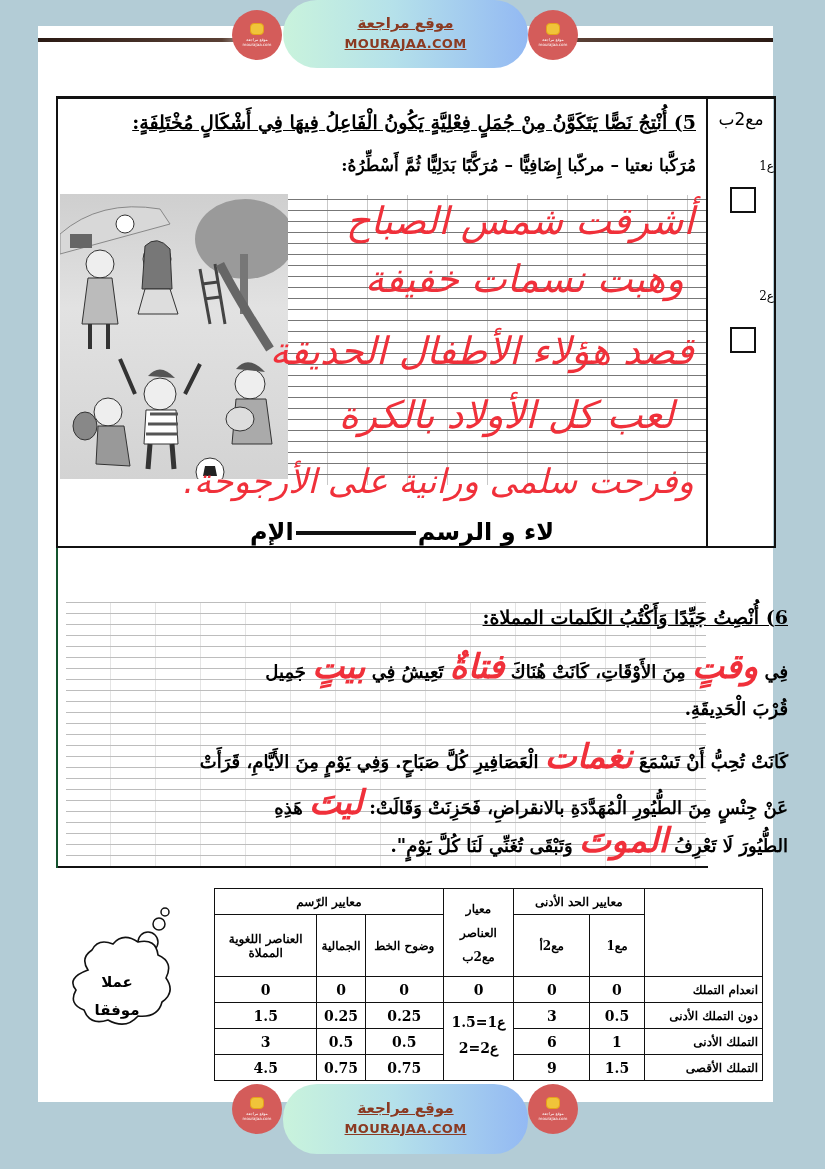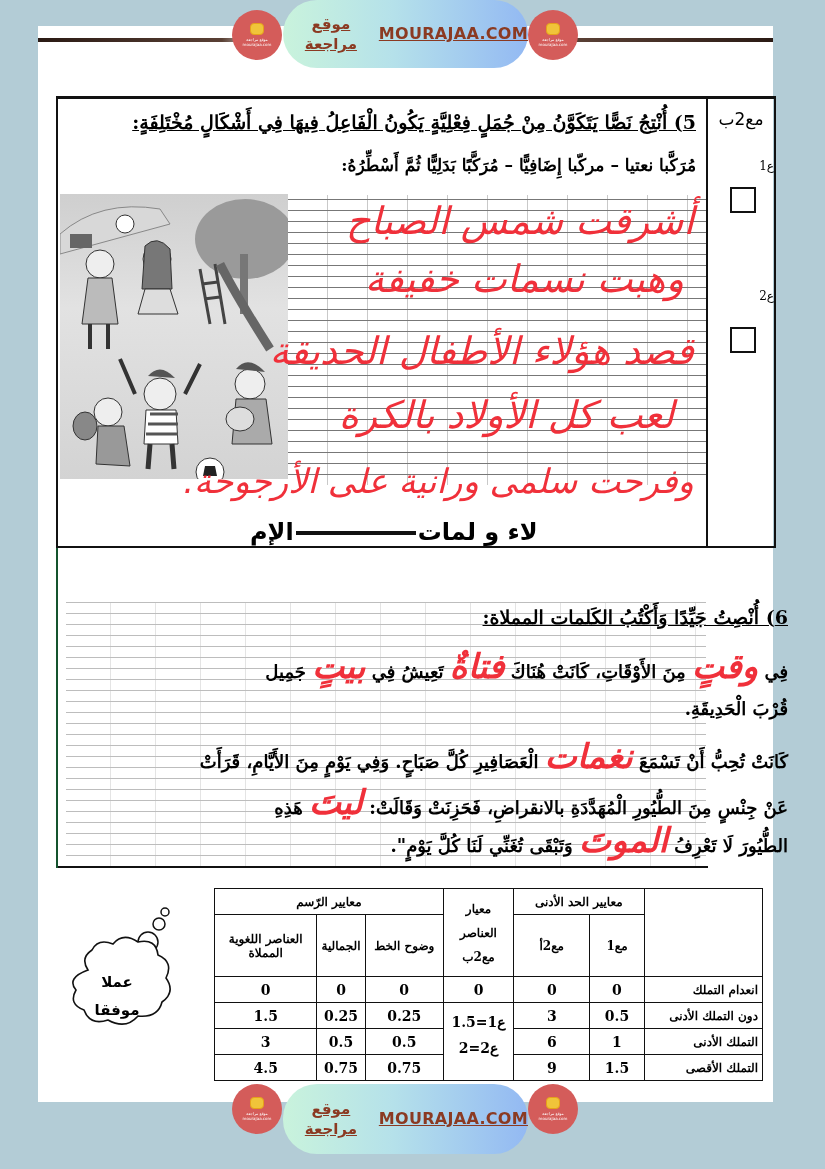--- a/index.html
+++ b/index.html
@@ -18,25 +18,25 @@
     background: linear-gradient(90deg,#2a1a14,#5a4035 80%,rgba(90,64,53,0));
   }
   .page-topline.right {
     left: 490px; width: 245px;
     background: linear-gradient(90deg,rgba(90,64,53,0),#5a4035 20%,#2a1a14);
   }
   
   .banner {
     position: absolute; width: 245px; height: 68px; border-radius: 34px;
     background: linear-gradient(90deg,#c9f3dc 0%,#b5e1ea 45%,#93b9f3 100%);
-    display: flex; flex-direction: row; align-items: center; justify-content: center;
+    display: flex; flex-direction: column; align-items: center; justify-content: center;
     color: #8b3a22; text-align: center;
   }
   .banner .ar { font-size: 15px; font-weight: bold; text-decoration: underline; direction: rtl; line-height: 20px; }
-  .banner .en { font-size: 16px; font-weight: bold; text-decoration: underline; letter-spacing: 0.3px; line-height: 22px; }
+  .banner .en { font-size: 13px; font-weight: bold; text-decoration: underline; letter-spacing: 0.3px; line-height: 22px; }
   .badge {
     position: absolute; width: 50px; height: 50px; border-radius: 50%;
     background: #d45c5a; display: flex; flex-direction: column; align-items: center; justify-content: center;
   }
   .badge .logo { width: 14px; height: 12px; border-radius: 4px; background: #f0c43a; border: 1px solid #e6a11a; }
   .badge .txt { font-size: 4px; color: #fff; line-height: 5px; margin-top: 2px; text-align: center; }
 
   
   .q5 {
     position: absolute; left: 56px; top: 96px; width: 720px; height: 452px;
@@ -185,21 +185,21 @@
   <div class="lines"></div>
 
   <div class="handwriting hw-line" style="top:102px;">أشرقت شمس الصباح</div>
   <div class="handwriting hw-line" style="top:160px;right:90px;">وهبت نسمات خفيفة</div>
   <div class="handwriting hw-line" style="top:232px;">قصد هؤلاء الأطفال الحديقة</div>
   <div class="handwriting hw-line" style="top:296px;right:100px;">لعب كل الأولاد بالكرة</div>
   <div class="handwriting hw-line" style="top:362px;font-size:34px;">وفرحت سلمى ورانية على الأرجوحة.</div>
 </div>
 
 <div class="section-heading">
-  <span>لاء و لمات</span><span class="bar"></span><span>الإم</span>
+  <span>لاء و الرسم</span><span class="bar"></span><span>الإم</span>
 </div>
 
 <div class="q6">
   <div class="ruled"></div>
   <div class="q6title">6) أُنْصِتُ جَيِّدًا وَأَكْتُبُ الكَلمات المملاة:</div>
 
   <div class="para" style="top:98px;">
     <span>فِي</span>
     <span class="handwriting hw" style="position:static;">وقتٍ</span>
     <span>مِنَ الأَوْقَاتِ، كَانَتْ هُنَاكَ</span>

